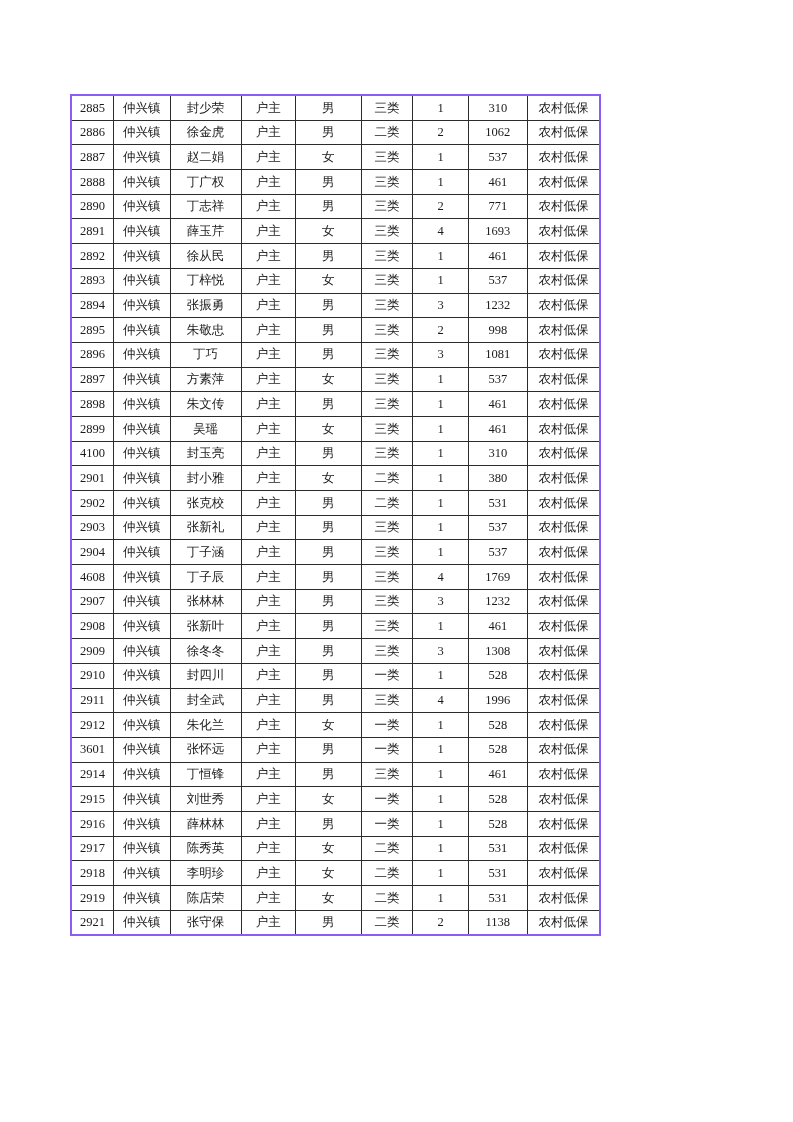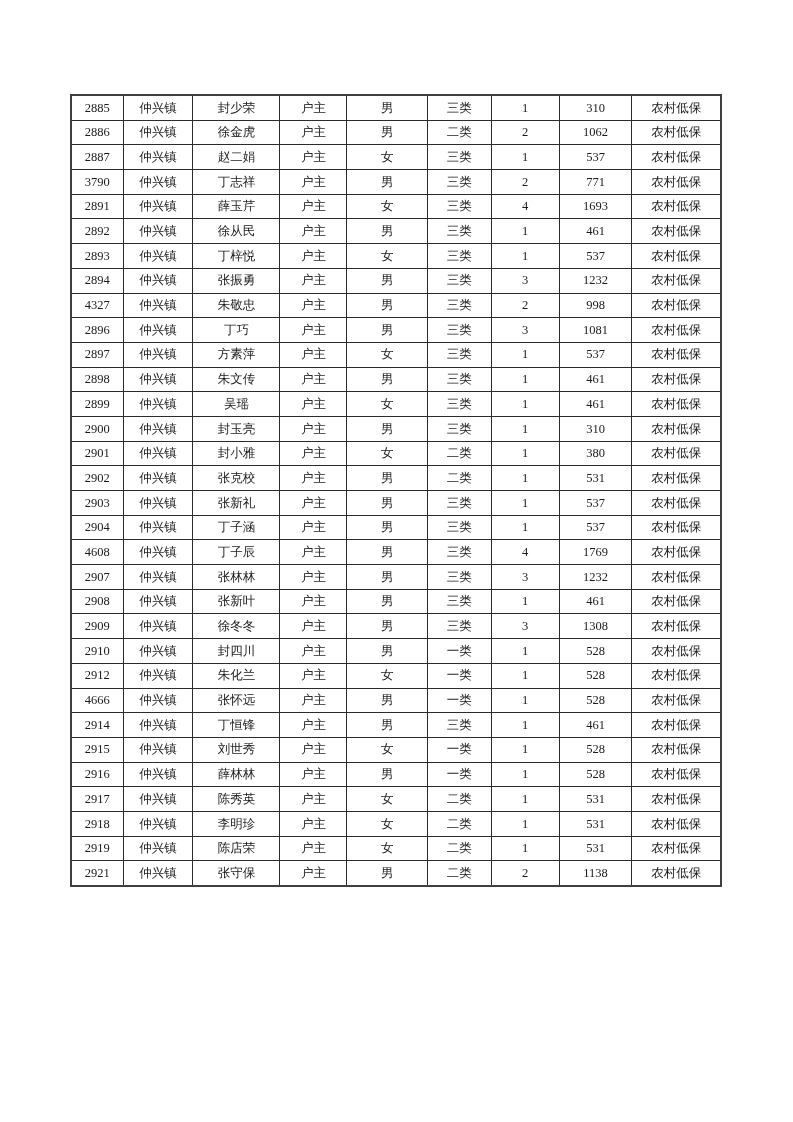--- a/index.html
+++ b/index.html
@@ -11,24 +11,24 @@
     position: relative;
     width: 793px;
     height: 1122px;
     background: #ffffff;
     overflow: hidden;
   }
   table.benefit-table {
     position: absolute;
     left: 70px;
     top: 94px;
-    width: 652px;
+    width: 531px;
     border-collapse: collapse;
     table-layout: fixed;
-    border: 2px solid #404040;
+    border: 2px solid #8b5cf6;
   }
   table.benefit-table td {
     border: 1px solid #2b2b2b;
     text-align: center;
     vertical-align: middle;
     font-family: "Liberation Serif", "DejaVu Serif", serif;
     font-size: 12.5px;
     color: #1a1a1a;
     padding: 0;
     height: 23.7px;
@@ -90,21 +90,32 @@
           <td>仲兴镇</td>
           <td>赵二娟</td>
           <td>户主</td>
           <td>女</td>
           <td>三类</td>
           <td>1</td>
           <td>537</td>
           <td>农村低保</td>
         </tr>
         <tr>
-          <td>3790</td>
+          <td>2888</td>
+          <td>仲兴镇</td>
+          <td>丁广权</td>
+          <td>户主</td>
+          <td>男</td>
+          <td>三类</td>
+          <td>1</td>
+          <td>461</td>
+          <td>农村低保</td>
+        </tr>
+        <tr>
+          <td>2890</td>
           <td>仲兴镇</td>
           <td>丁志祥</td>
           <td>户主</td>
           <td>男</td>
           <td>三类</td>
           <td>2</td>
           <td>771</td>
           <td>农村低保</td>
         </tr>
         <tr>
@@ -145,21 +156,21 @@
           <td>仲兴镇</td>
           <td>张振勇</td>
           <td>户主</td>
           <td>男</td>
           <td>三类</td>
           <td>3</td>
           <td>1232</td>
           <td>农村低保</td>
         </tr>
         <tr>
-          <td>4327</td>
+          <td>2895</td>
           <td>仲兴镇</td>
           <td>朱敬忠</td>
           <td>户主</td>
           <td>男</td>
           <td>三类</td>
           <td>2</td>
           <td>998</td>
           <td>农村低保</td>
         </tr>
         <tr>
@@ -200,21 +211,21 @@
           <td>仲兴镇</td>
           <td>吴瑶</td>
           <td>户主</td>
           <td>女</td>
           <td>三类</td>
           <td>1</td>
           <td>461</td>
           <td>农村低保</td>
         </tr>
         <tr>
-          <td>2900</td>
+          <td>4100</td>
           <td>仲兴镇</td>
           <td>封玉亮</td>
           <td>户主</td>
           <td>男</td>
           <td>三类</td>
           <td>1</td>
           <td>310</td>
           <td>农村低保</td>
         </tr>
         <tr>
@@ -310,32 +321,43 @@
           <td>仲兴镇</td>
           <td>封四川</td>
           <td>户主</td>
           <td>男</td>
           <td>一类</td>
           <td>1</td>
           <td>528</td>
           <td>农村低保</td>
         </tr>
         <tr>
+          <td>2911</td>
+          <td>仲兴镇</td>
+          <td>封全武</td>
+          <td>户主</td>
+          <td>男</td>
+          <td>三类</td>
+          <td>4</td>
+          <td>1996</td>
+          <td>农村低保</td>
+        </tr>
+        <tr>
           <td>2912</td>
           <td>仲兴镇</td>
           <td>朱化兰</td>
           <td>户主</td>
           <td>女</td>
           <td>一类</td>
           <td>1</td>
           <td>528</td>
           <td>农村低保</td>
         </tr>
         <tr>
-          <td>4666</td>
+          <td>3601</td>
           <td>仲兴镇</td>
           <td>张怀远</td>
           <td>户主</td>
           <td>男</td>
           <td>一类</td>
           <td>1</td>
           <td>528</td>
           <td>农村低保</td>
         </tr>
         <tr>

